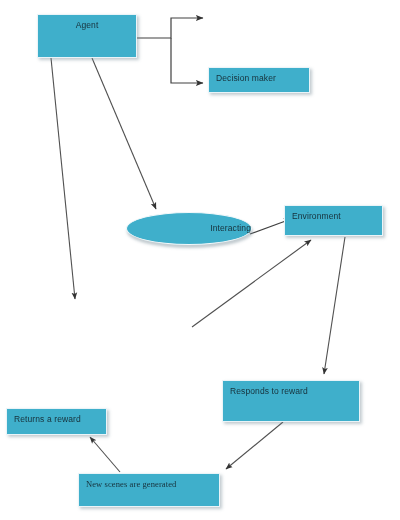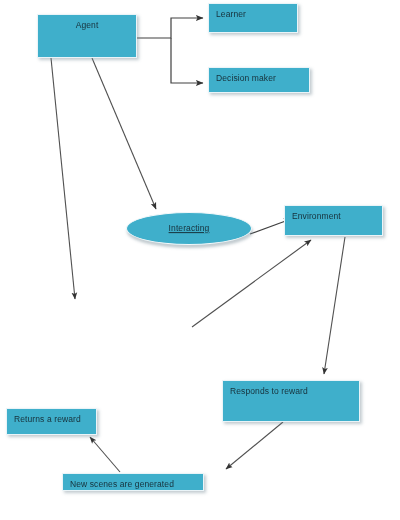--- a/index.html
+++ b/index.html
@@ -54,22 +54,21 @@
   .node.ellipse {
     border-radius: 50%;
     border: 1px solid #F2F8FA;
     box-shadow: 1px 3px 3px rgba(120,140,150,0.45);
   }
   .node.ellipse .node-label {
     top: 50%;
     transform: translateY(-50%);
     left: 0;
     right: 0;
-    text-align: center;
-    text-decoration: underline;
+    text-align: right;
   }
 </style>
 </head>
 <body>
 
 <div id="diagram-canvas">
 
   <svg id="edge-layer" width="400" height="520" viewBox="0 0 400 520" xmlns="http://www.w3.org/2000/svg">
     <defs>
       <marker id="arrowhead" markerWidth="7" markerHeight="7" refX="6" refY="3" orient="auto" markerUnits="strokeWidth">
@@ -110,42 +109,39 @@
 
     <g>
       <path d="M120,472 L90,437" fill="none" stroke="#505050" stroke-width="1.1" marker-end="url(#arrowhead)"></path>
     </g>
   </svg>
 
   <div class="node center-label" style="left:37px; top:14px; width:100px; height:44px;">
     <span class="node-label">Agent</span>
   </div>
 
-  <div class="node" style="left:208px; top:3px; width:90px; height:30px;">
-    <span class="node-label">Learner</span>
-  </div>
 
   <div class="node" style="left:208px; top:67px; width:102px; height:26px;text-align:center;">
     <span class="node-label">Decision maker</span>
   </div>
 
   <div class="node ellipse" style="left:126px; top:212px; width:126px; height:33px;">
     <span class="node-label">Interacting</span>
   </div>
 
   <div class="node" style="left:284px; top:205px; width:99px; height:31px;">
     <span class="node-label">Environment</span>
   </div>
 
 
   <div class="node" style="left:222px; top:380px; width:138px; height:42px;">
     <span class="node-label">Responds to reward</span>
   </div>
 
-  <div class="node" style="left:6px; top:408px; width:91px; height:27px;">
+  <div class="node" style="left:6px; top:408px; width:101px; height:27px;">
     <span class="node-label">Returns a reward</span>
   </div>
 
-  <div class="node" style="left:62px; top:473px; width:142px; height:18px;">
+  <div class="node" style="left:78px; top:473px; width:142px; height:34px;font-family:Liberation Serif, serif;">
     <span class="node-label">New scenes are generated</span>
   </div>
 
 </div>
 
 </body></html>

